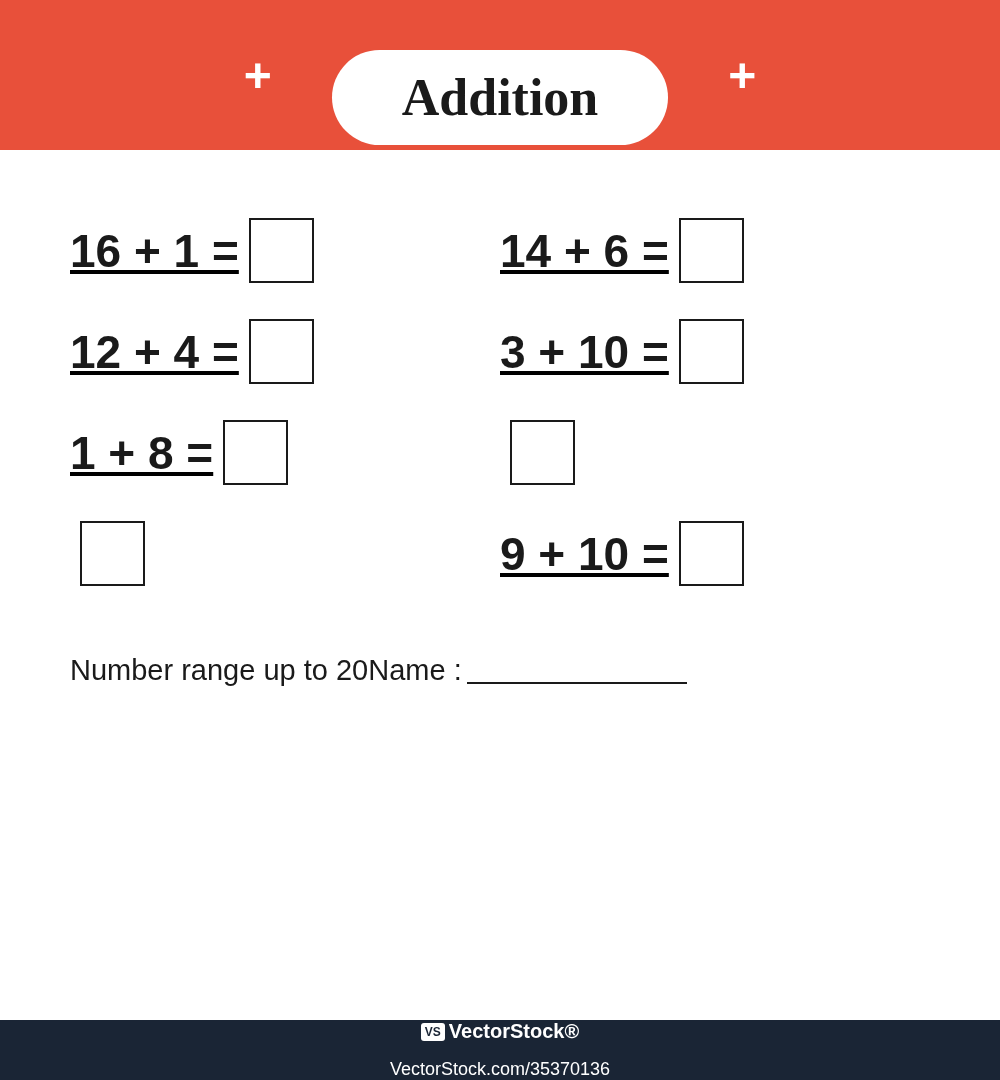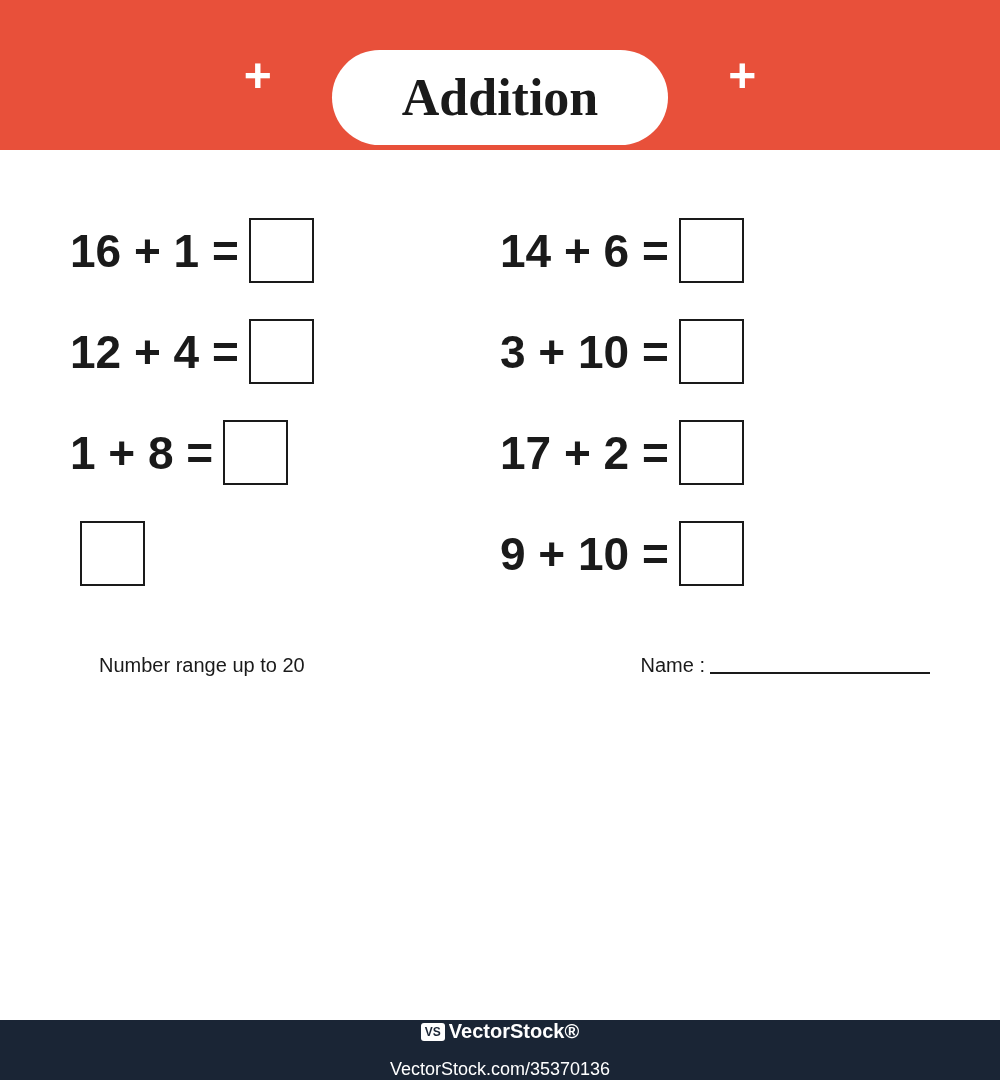--- a/index.html
+++ b/index.html
@@ -42,20 +42,21 @@
       width: 100%;
       padding: 40px 70px 20px 70px;
       background: white;
     }
 
     .equations-grid {
       display: grid;
       grid-template-columns: 1fr 1fr;
       gap: 2px 0;
       margin-top: 10px;
+      text-decoration: underline;
     }
 
     .equation-row {
       display: flex;
       align-items: center;
       padding: 18px 0;
       font-size: 46px;
       font-weight: bold;
       color: #1a1a1a;
       font-family: Arial, sans-serif;
@@ -65,24 +66,24 @@
       display: inline-block;
       width: 65px;
       height: 65px;
       border: 2.5px solid #1a1a1a;
       margin-left: 10px;
       flex-shrink: 0;
     }
 
     .footer-info {
       display: flex;
-      justify-content: space-between;
+      justify-content: flex-start;
       align-items: flex-end;
-      padding: 30px 70px 20px 99px;
-      font-size: 20px;
+      padding: 30px 70px 20px 70px;
+      font-size: 29px;
       color: #1a1a1a;
     }
 
     .name-line {
       display: flex;
       align-items: flex-end;
       gap: 5px;
     }
 
     .name-underline {
@@ -168,21 +169,20 @@
     <div>
       <div class="equation-row">
         <span>14 + 6 =</span>
         <div class="answer-box"></div>
       </div>
       <div class="equation-row">
         <span>3 + 10 =</span>
         <div class="answer-box"></div>
       </div>
       <div class="equation-row">
-        <span>17 + 2 =</span>
         <div class="answer-box"></div>
       </div>
       <div class="equation-row">
         <span>9 + 10 =</span>
         <div class="answer-box"></div>
       </div>
     </div>
 
   </div>
 </div>

